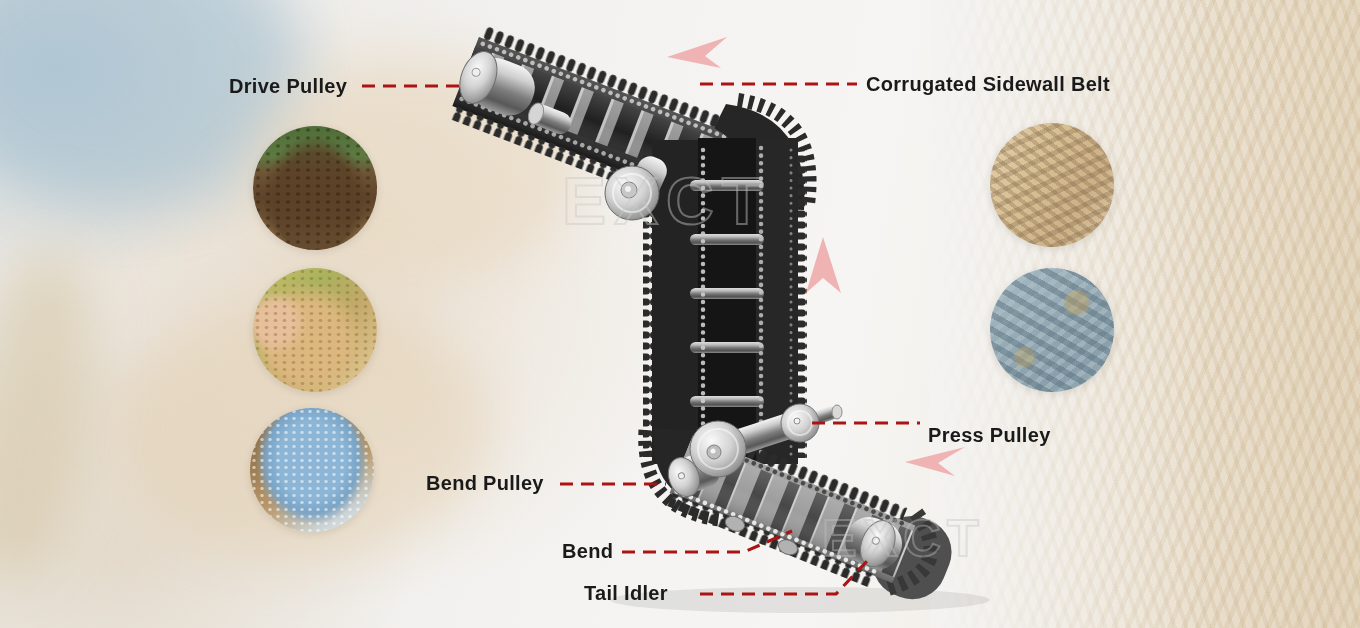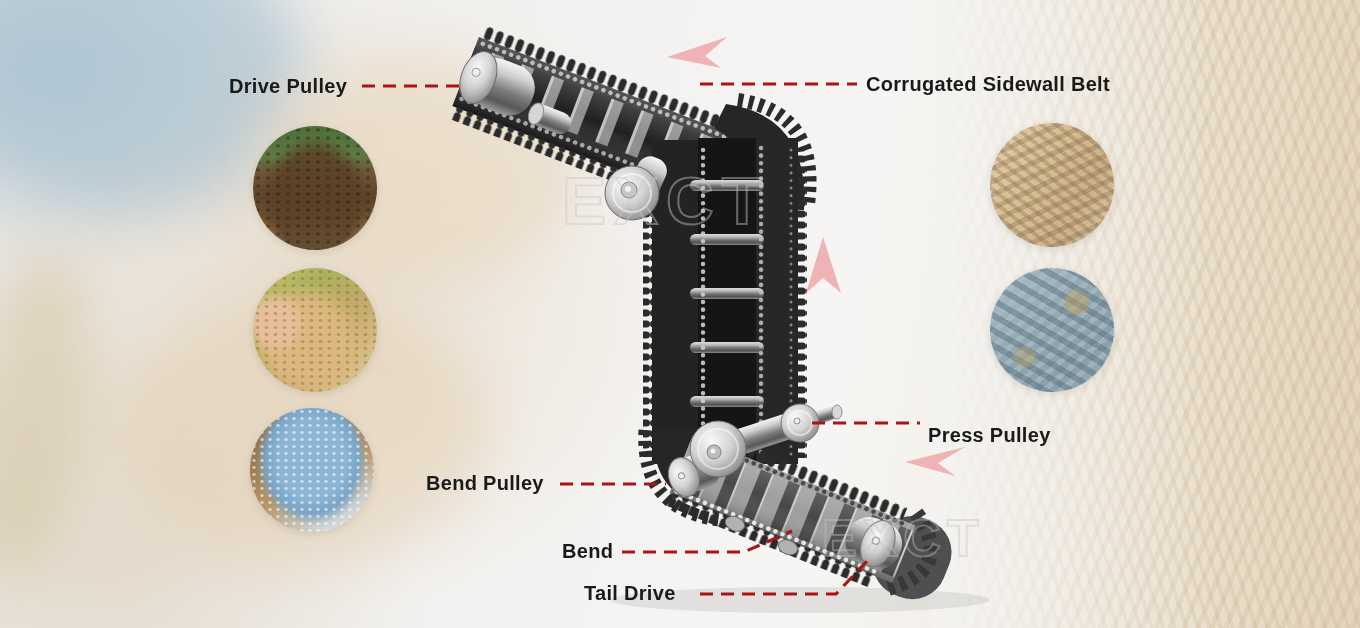--- a/index.html
+++ b/index.html
@@ -215,14 +215,14 @@
       <polyline points="622,552 744,552 792,531"></polyline>
       <polyline points="700,594 836,594 868,560"></polyline>
     </g>
   </svg>
 
   <div class="part-label" style="left:229px;top:86px;">Drive Pulley</div>
   <div class="part-label" style="left:866px;top:84px;">Corrugated Sidewall Belt</div>
   <div class="part-label" style="left:928px;top:435px;">Press Pulley</div>
   <div class="part-label" style="left:426px;top:483px;">Bend Pulley</div>
   <div class="part-label" style="left:562px;top:551px;">Bend</div>
-  <div class="part-label" style="left:584px;top:593px;">Tail Drive</div>
+  <div class="part-label" style="left:584px;top:593px;">Tail Idler</div>
 </div>
 
 </body></html>

